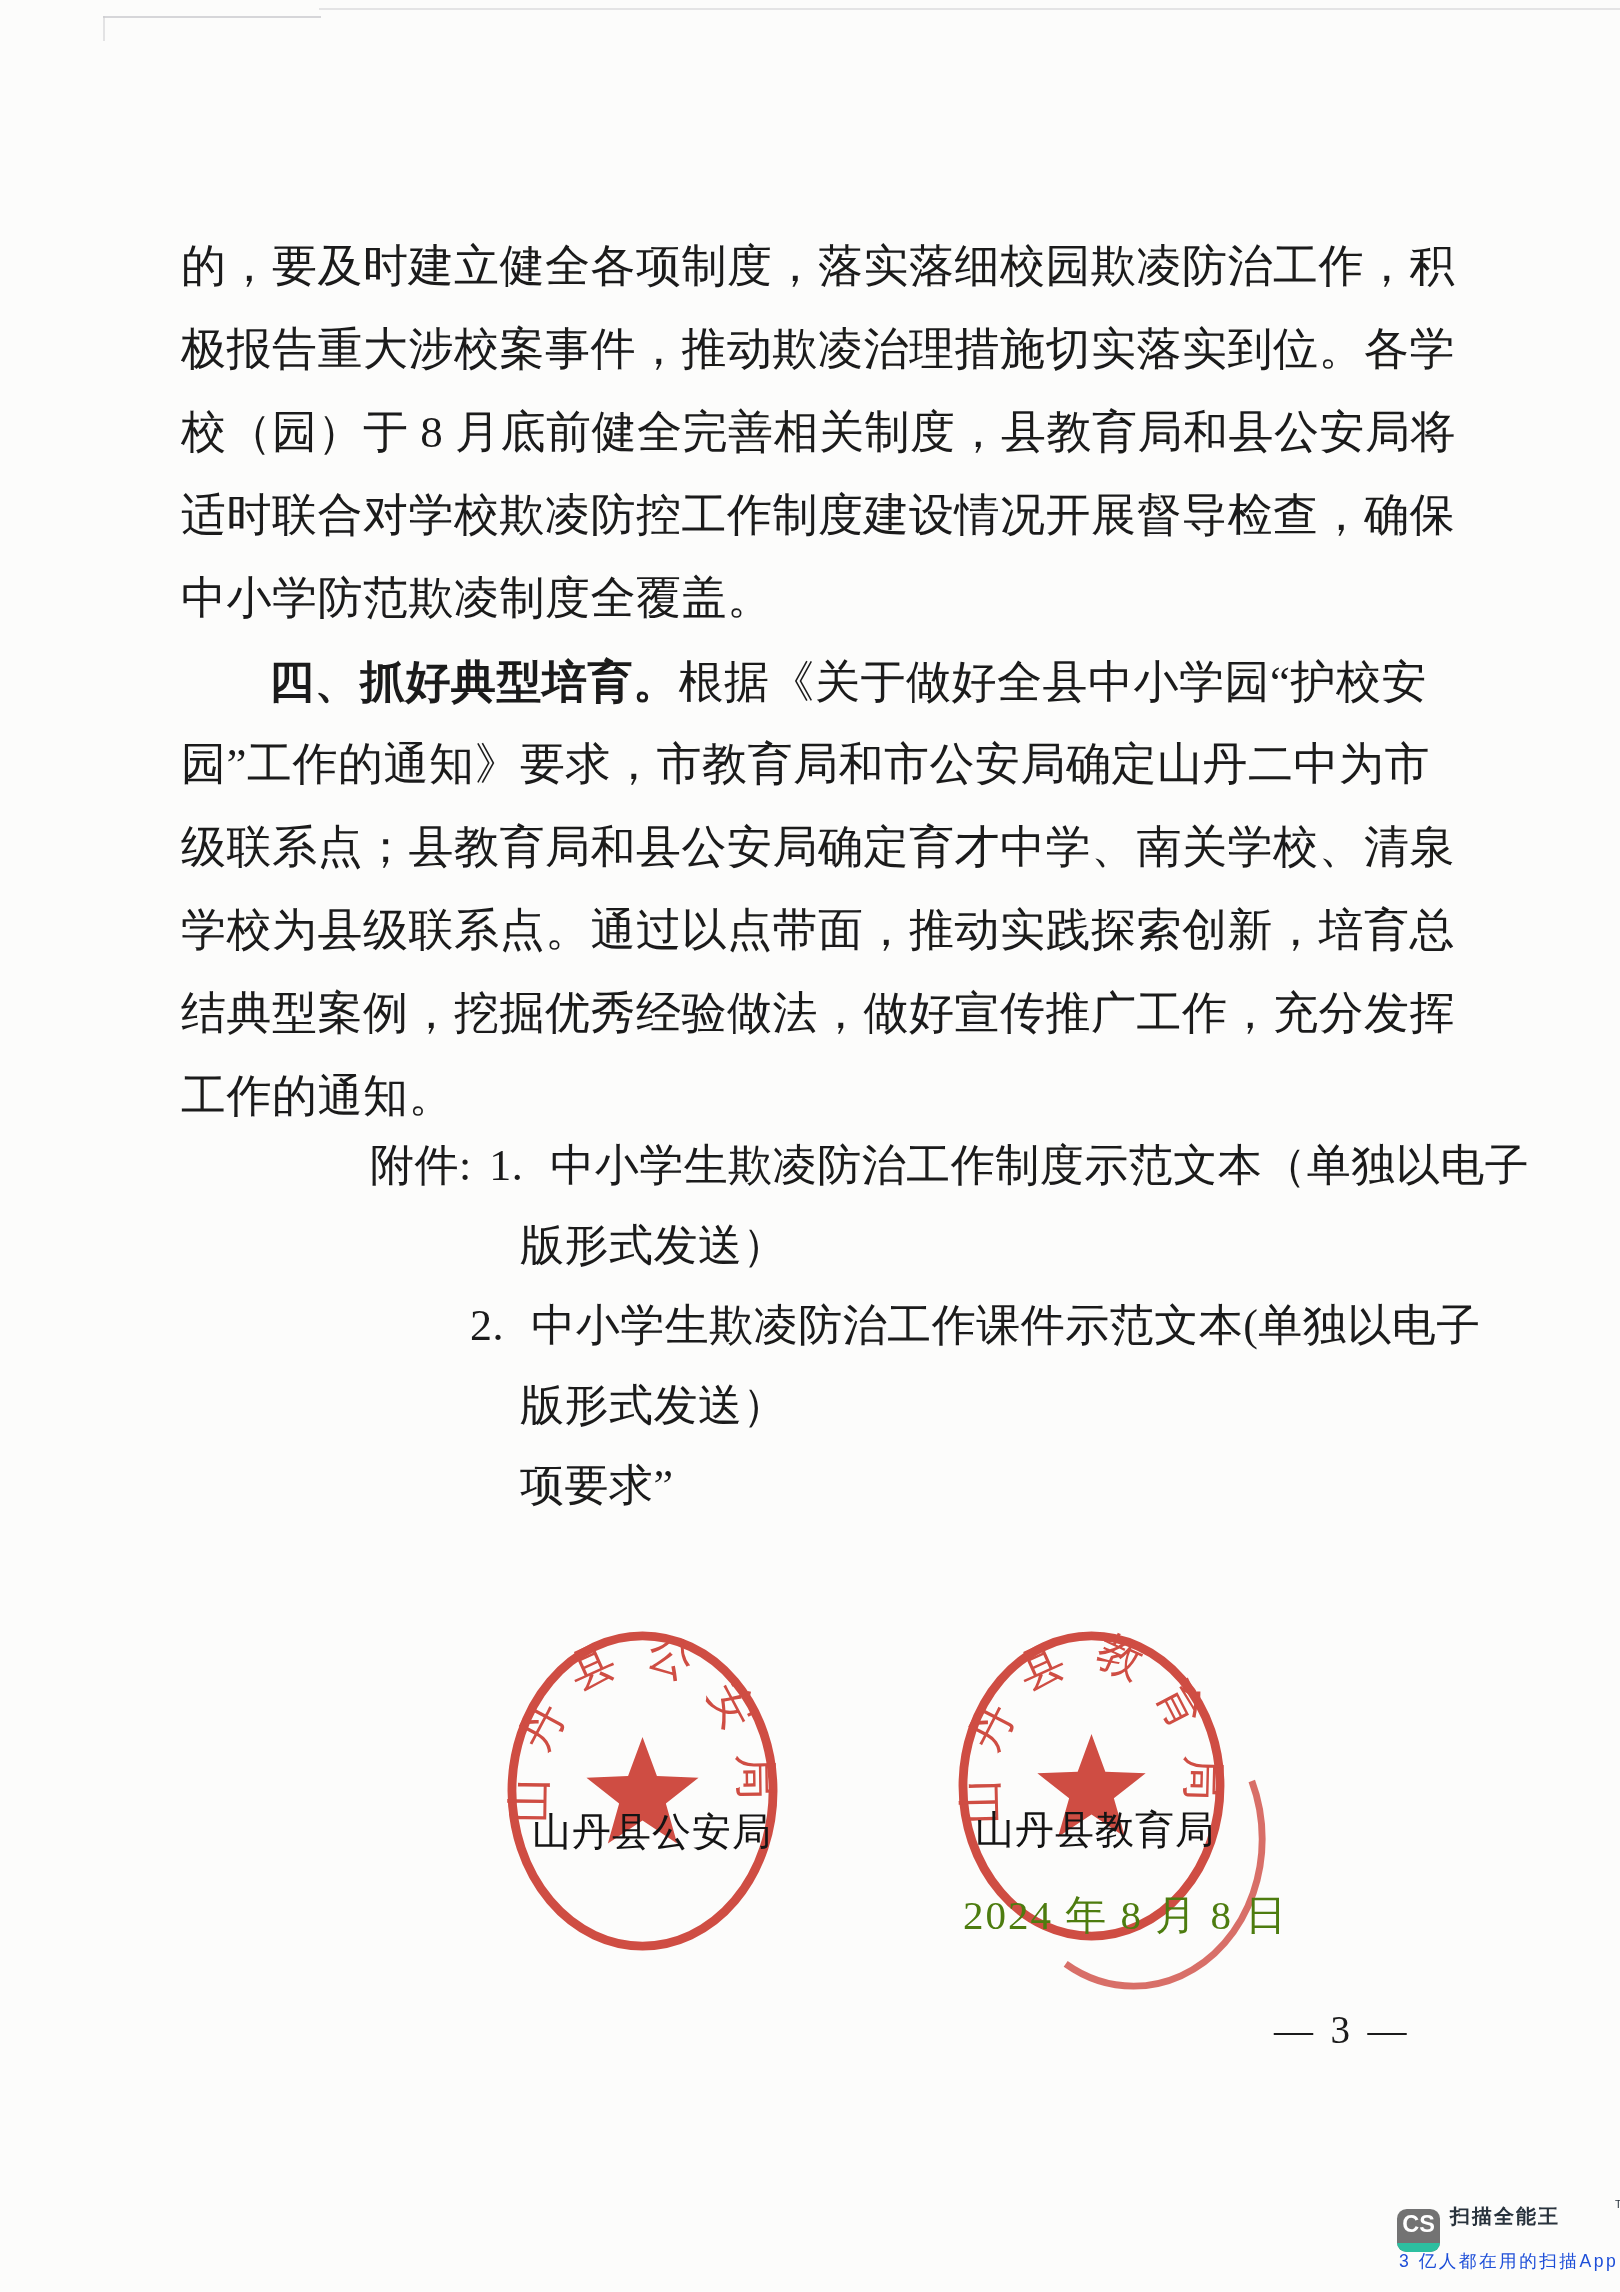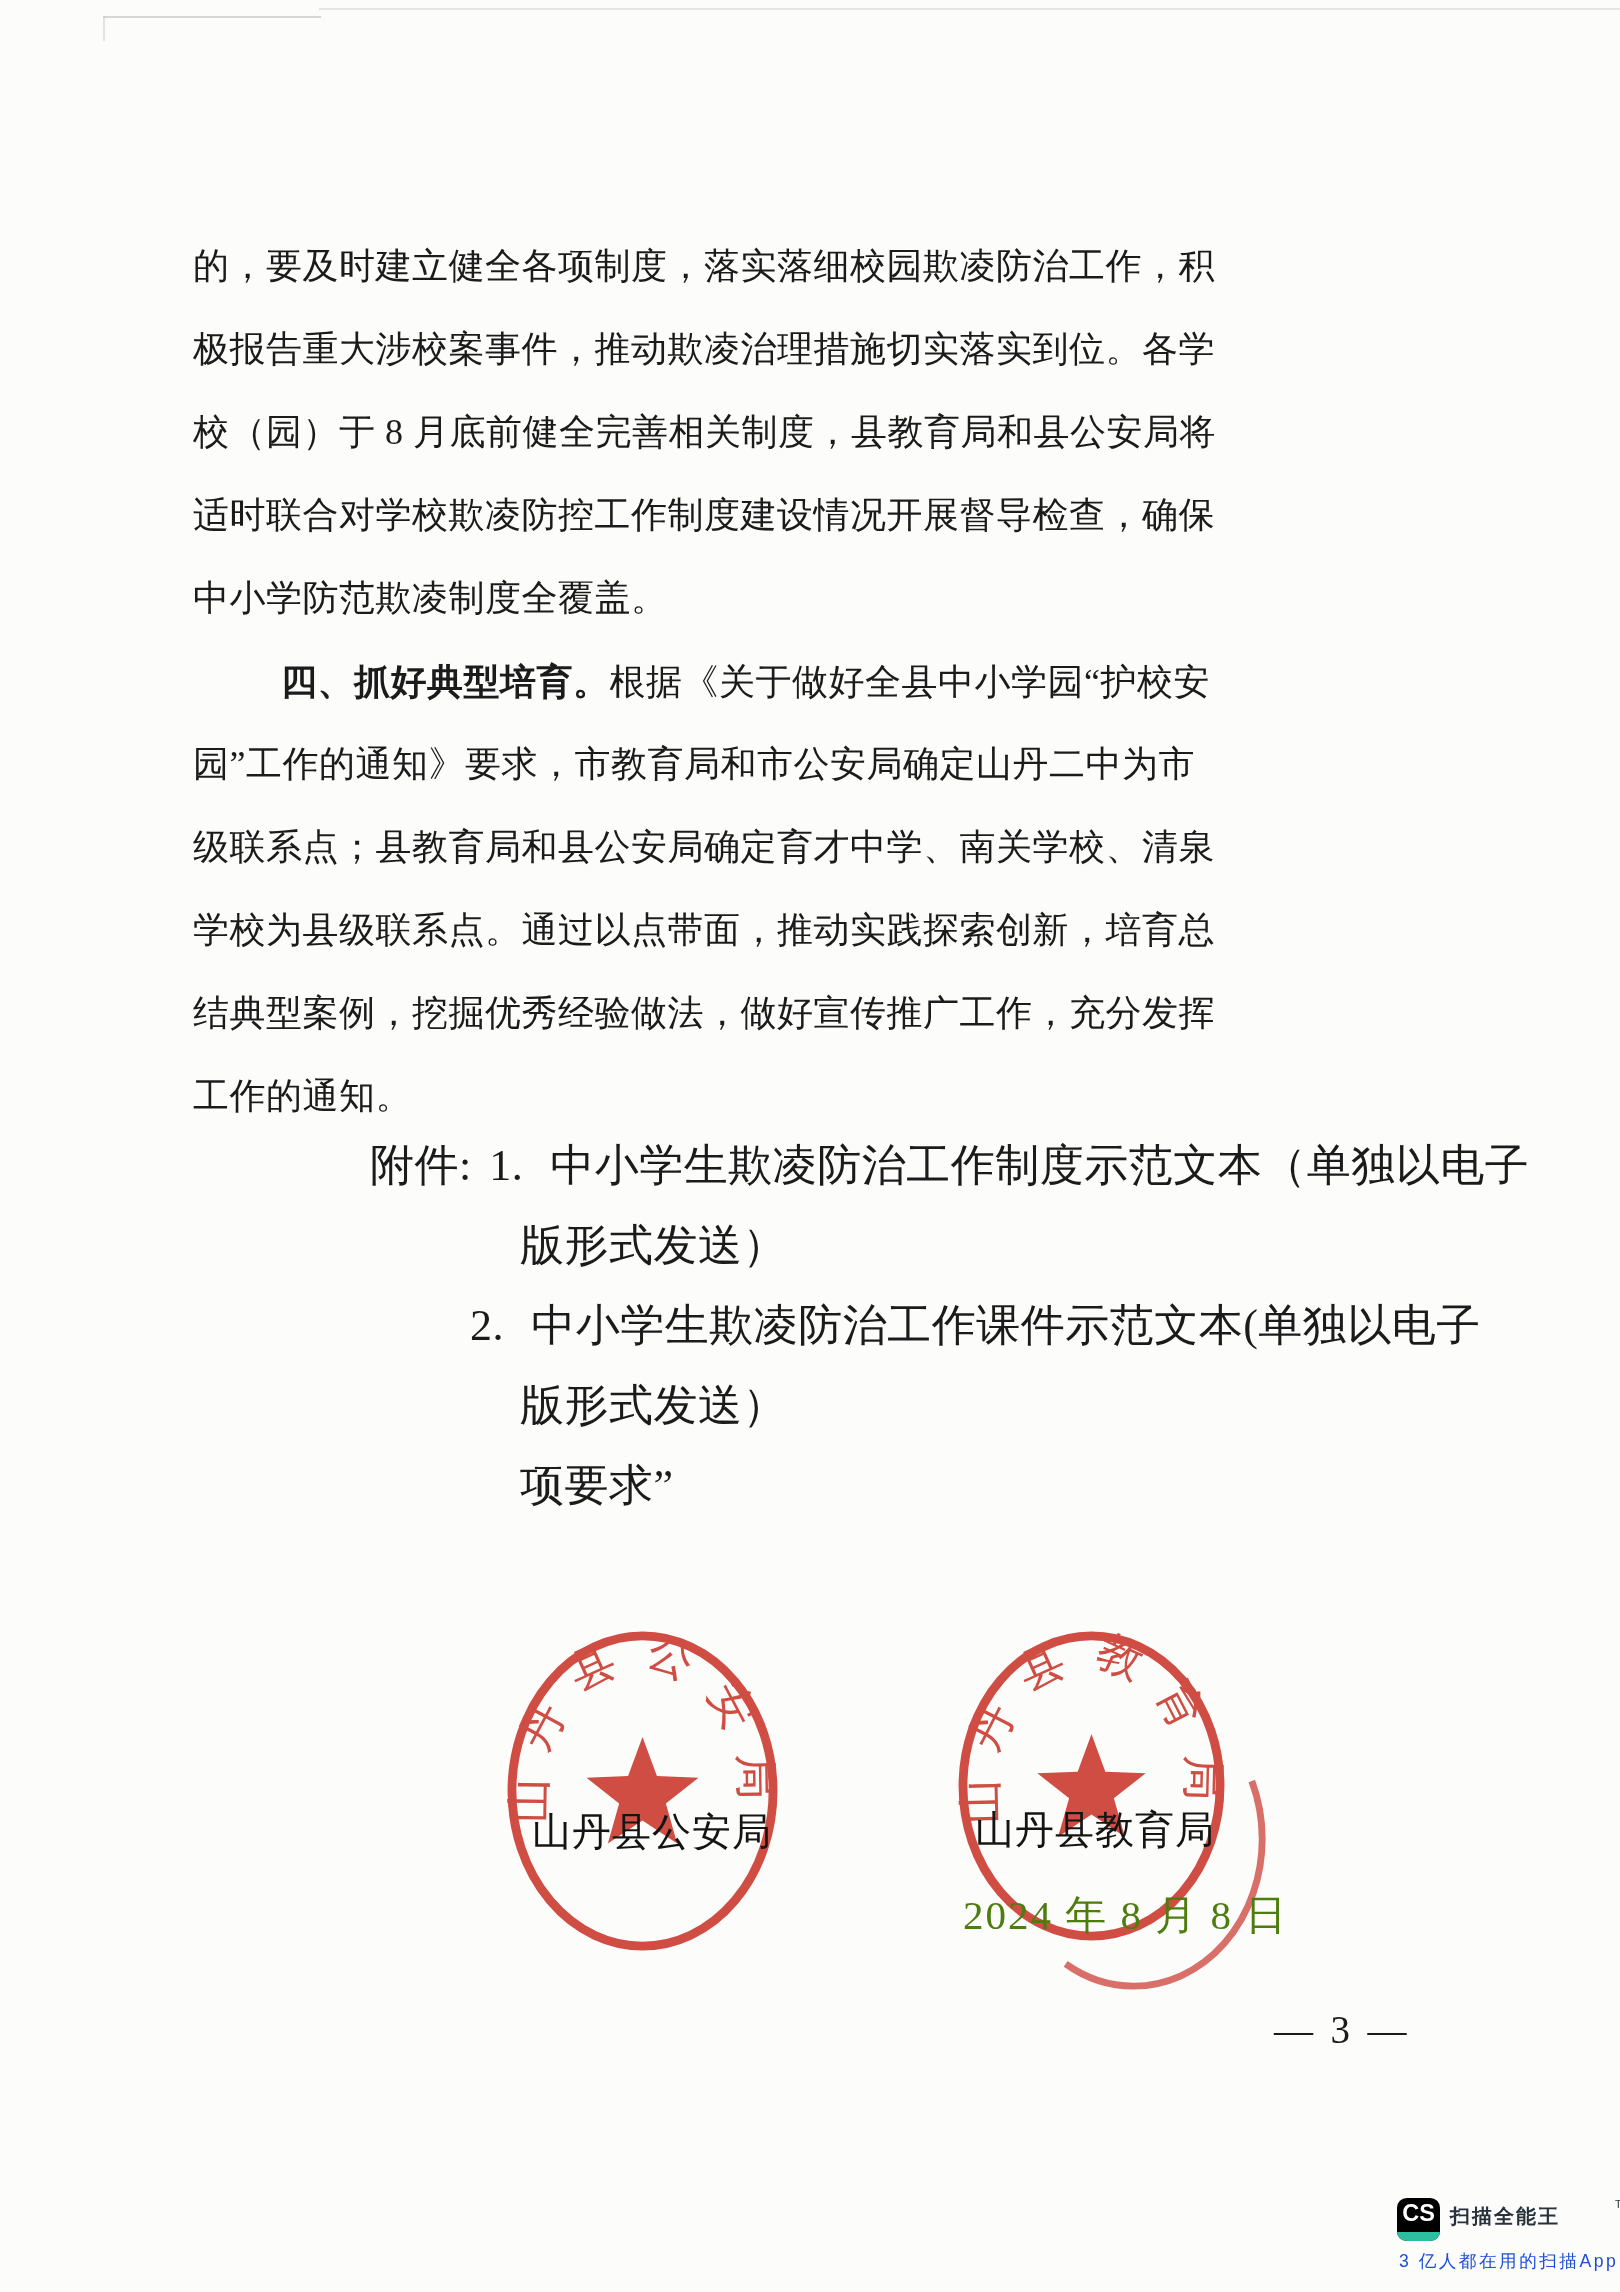--- a/index.html
+++ b/index.html
@@ -10,22 +10,22 @@
     overflow:hidden;
     font-family:"Liberation Serif", serif;
     color:#1b1b1b;
   }
   
   .scan-edge-a{position:absolute;left:103px;top:15.7px;width:218px;height:2px;background:#c2c2c6;opacity:.65;}
   .scan-edge-b{position:absolute;left:319px;top:7.8px;width:1302px;height:2px;background:#cfcfd3;opacity:.55;}
   .scan-edge-v{position:absolute;left:103px;top:15.7px;width:2px;height:25.5px;background:#c9c9cd;opacity:.5;}
 
   .body-text{
-    position:absolute;left:193px;top:225px;width:1086px;
-    font-size:36px;line-height:83px;letter-spacing:0.5px;
+    position:absolute;left:181px;top:225px;width:1086px;
+    font-size:45px;line-height:83px;letter-spacing:0.5px;
     white-space:nowrap;
   }
   .body-text .line{height:83px;}
   .lead-bold{font-weight:bold;font-family:"Liberation Sans","Liberation Serif",sans-serif;}
   .indent2{padding-left:88px;}
 
   .attachments{
     position:absolute;left:370px;top:1126px;
     font-size:44px;line-height:80px;letter-spacing:0.5px;
     white-space:nowrap;
@@ -53,22 +53,22 @@
     position:absolute;left:963px;top:1888px;
     font-size:41px;letter-spacing:2px;color:#4d7c0f;z-index:5;white-space:nowrap;
   }
   .page-number{
     position:absolute;left:1274px;top:2007px;
     font-size:39px;letter-spacing:3.9px;color:#1b1b1b;white-space:nowrap;
   }
 
   .watermark{position:absolute;left:1397px;top:2198px;width:206px;}
   .cs-badge{
-    position:absolute;left:0;top:0;width:43px;height:43px;border-radius:9.8px;
-    background:#000000;overflow:hidden;
+    position:absolute;left:0;top:11px;width:43px;height:43px;border-radius:9.8px;
+    background:#737373;overflow:hidden;
   }
   .cs-badge .cs-text{
     position:absolute;left:0;top:2px;width:43px;text-align:center;
     color:#ffffff;font-size:23.5px;font-weight:bold;
     font-family:"Liberation Sans",sans-serif;
   }
   .cs-badge .cs-teal{position:absolute;left:0;bottom:0;width:43px;height:8.8px;}
   .cs-title{
     position:absolute;left:53px;top:4.9px;
     font-size:20px;font-weight:bold;color:#28323c;letter-spacing:2px;white-space:nowrap;

